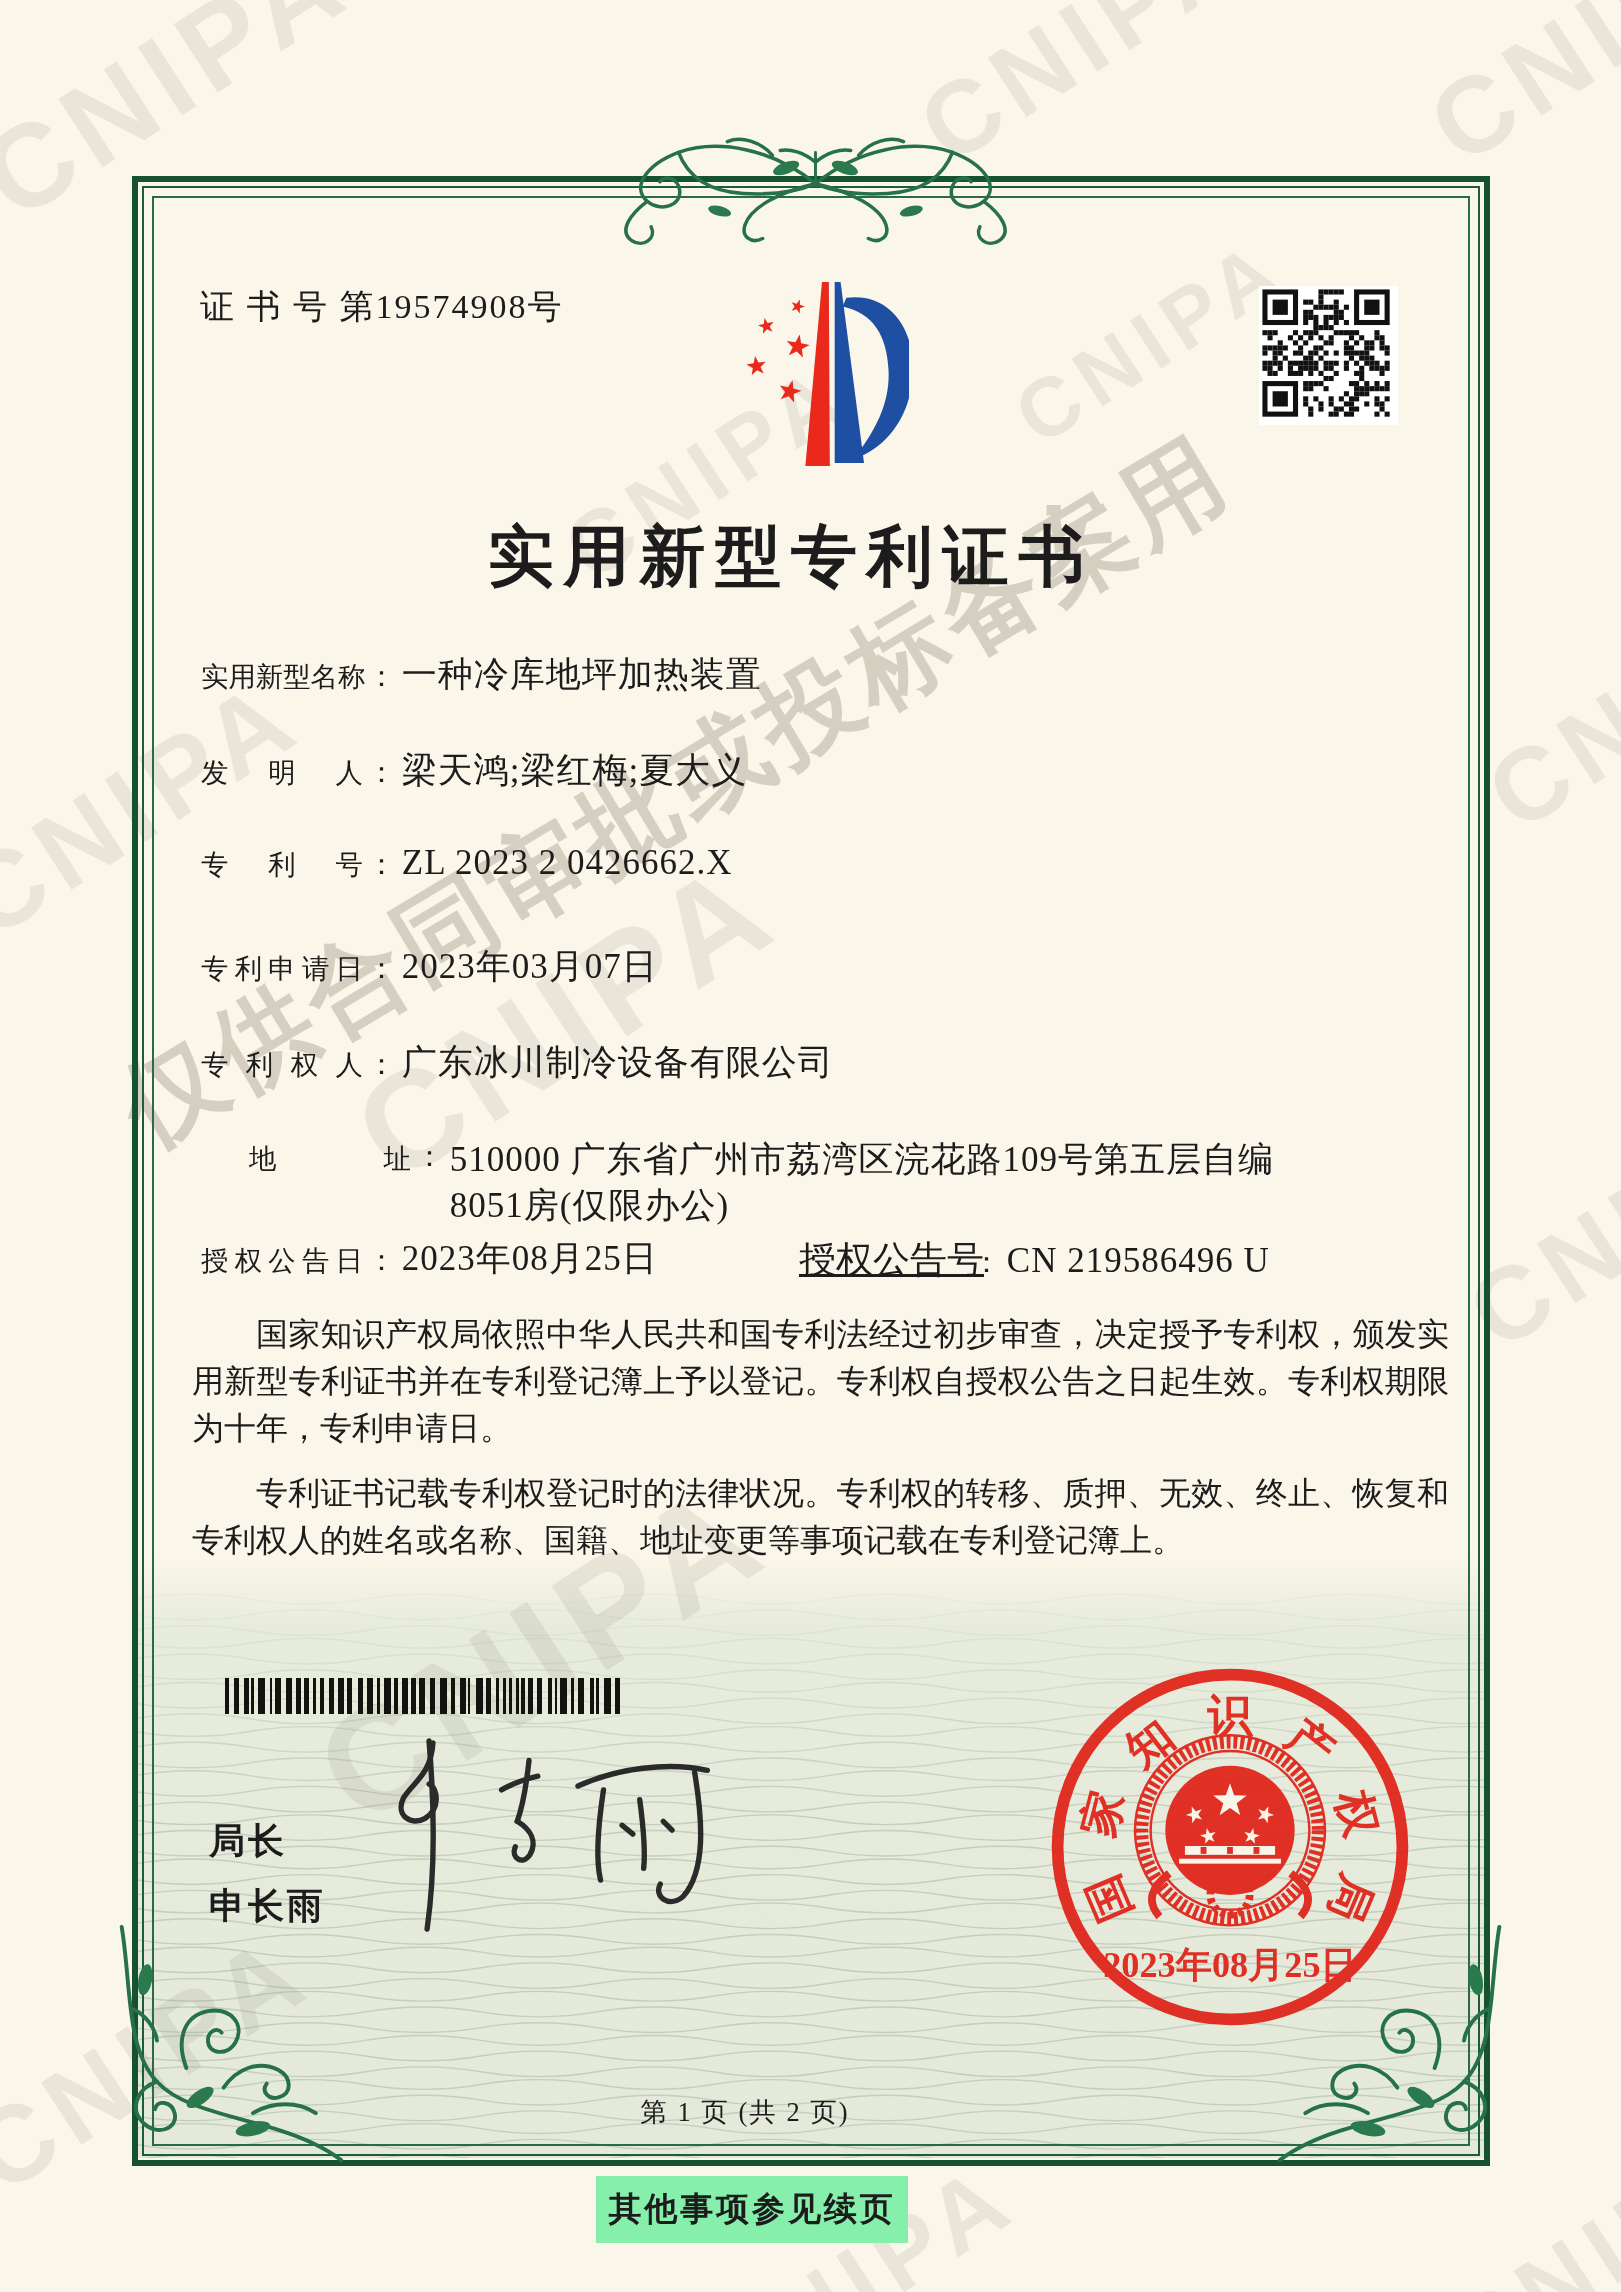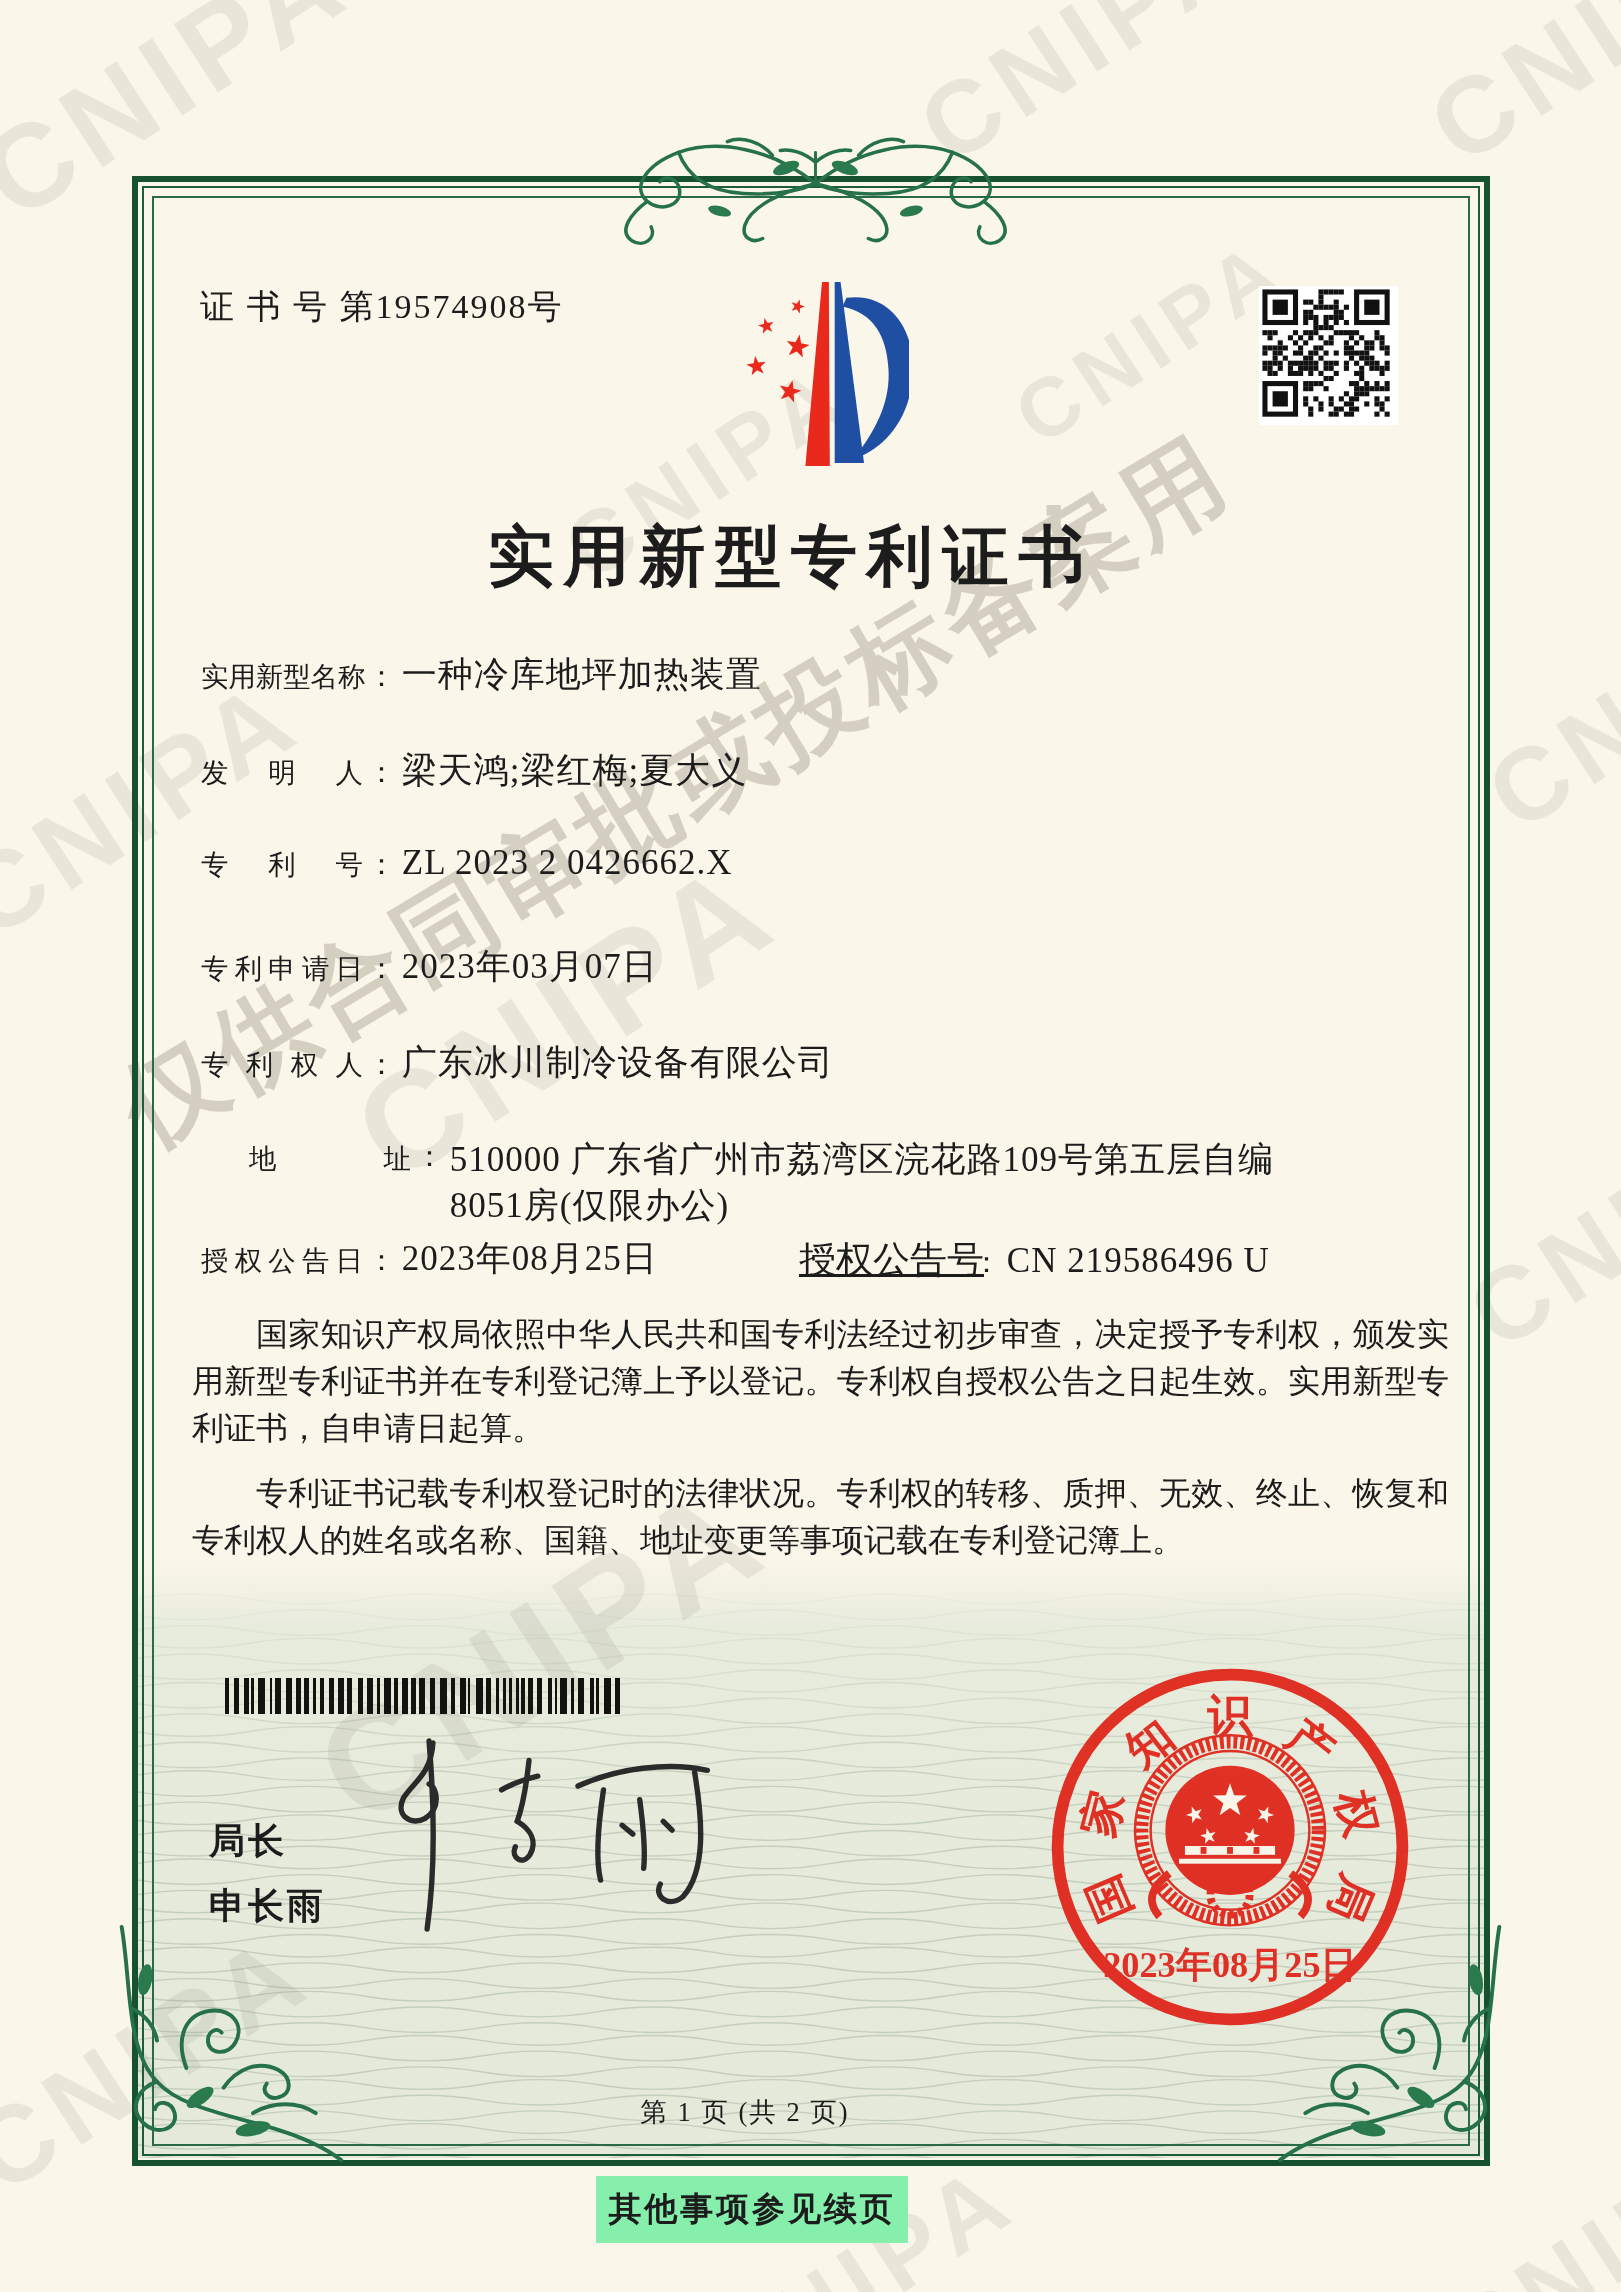--- a/index.html
+++ b/index.html
@@ -434,21 +434,21 @@
     <span class="lbl">地址</span><span class="colon" style="vertical-align:top;">：</span><span class="val">510000 广东省广州市荔湾区浣花路109号第五层自编8051房(仅限办公)</span>
   </div>
   <div class="row" style="top:1235px;">
     <span class="lbl">授权公告日</span><span class="colon">：</span><span class="val">2023年08月25日</span>
     <span class="grp2">
       <span class="lbl2">授权公告号</span><span class="colon">：</span><span class="val">CN 219586496 U</span>
     </span>
   </div>
 
   <div class="body-text">
-    <p>国家知识产权局依照中华人民共和国专利法经过初步审查，决定授予专利权，颁发实用新型专利证书并在专利登记簿上予以登记。专利权自授权公告之日起生效。实用新型专利证书，自申请日起算。</p>
+    <p>国家知识产权局依照中华人民共和国专利法经过初步审查，决定授予专利权，颁发实用新型专利证书并在专利登记簿上予以登记。专利权自授权公告之日起生效。专利权期限为十年，专利申请日。</p>
     <p>专利证书记载专利权登记时的法律状况。专利权的转移、质押、无效、终止、恢复和专利权人的姓名或名称、国籍、地址变更等事项记载在专利登记簿上。</p>
   </div>
 
   <div class="barcode" id="barcode">
       <i style="left: 0px; width: 3.8px;"></i>
       <i style="left: 8.8px; width: 5.7px;"></i>
       <i style="left: 19px; width: 4.5px;"></i>
       <i style="left: 26px; width: 3.4px;"></i>
       <i style="left: 33px; width: 6.8px;"></i>
       <i style="left: 45px; width: 2px;"></i>

